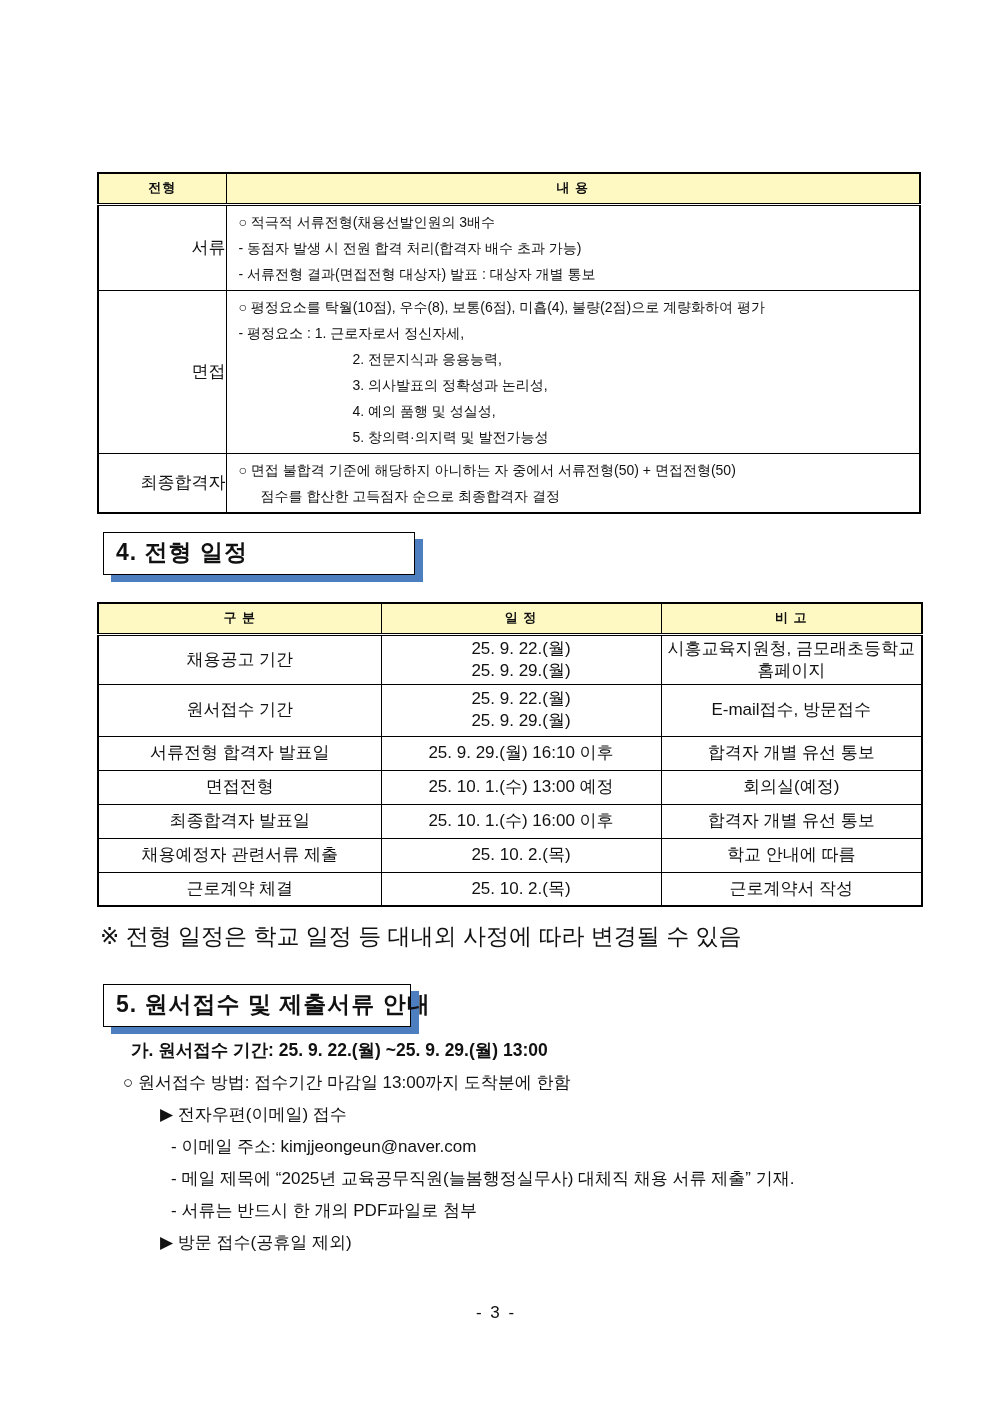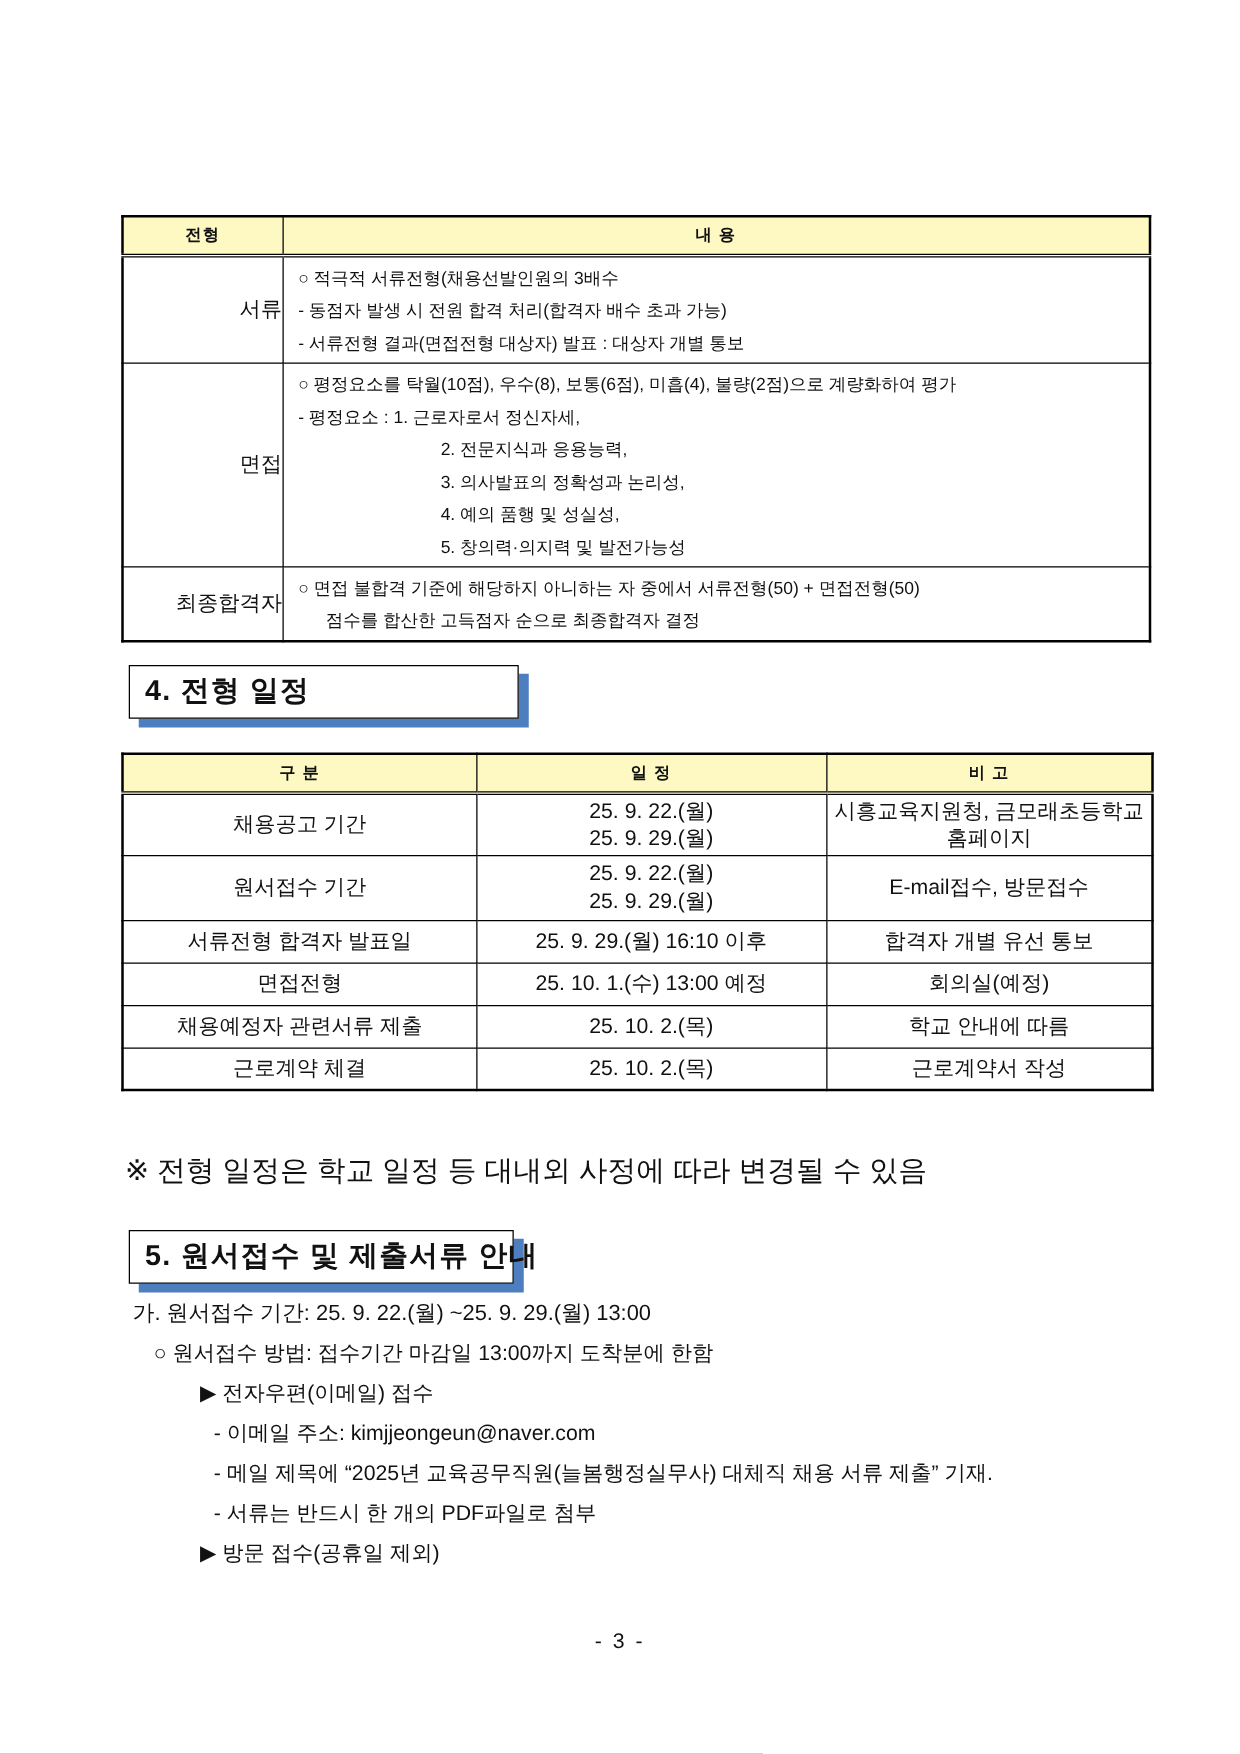--- a/index.html
+++ b/index.html
@@ -47,21 +47,21 @@
   }
   #sec4-box { left:103px; top:511px; width:312px;margin-top:21px; }
   #sec5-box { left:103px; top:984px; width:308px; }
 
   
   #schedule-note { position:absolute; left:100px; top:921px; font-size:23px;text-align:right; }
 
   
   #apply-list { position:absolute; left:97px; top:1040px; width:820px; font-size:17px; }
   #apply-list .item { line-height:21px; margin-bottom:11px; }
-  .lv0 { margin-left:9px; font-weight:normal; font-size:17.5px; }
+  .lv0 { margin-left:34px; font-weight:bold; font-size:17.5px; }
   .lv1 { margin-left:26px; }
   .lv2 { margin-left:63px; }
   .lv3 { margin-left:74px; }
   .gap-top { margin-top:4px; }
 
   
   #page-footer { position:absolute; left:0; top:1303px; width:100%; text-align:center; font-size:17px; letter-spacing:2px; }
 </style>
 </head>
 <body>
@@ -138,20 +138,25 @@
       <td>서류전형 합격자 발표일</td>
       <td>25. 9. 29.(월) 16:10 이후</td>
       <td>합격자 개별 유선 통보</td>
     </tr>
     <tr class="h34">
       <td>면접전형</td>
       <td>25. 10. 1.(수) 13:00 예정</td>
       <td>회의실(예정)</td>
     </tr>
     <tr class="h34">
+      <td>최종합격자 발표일</td>
+      <td>25. 10. 1.(수) 16:00 이후</td>
+      <td>합격자 개별 유선 통보</td>
+    </tr>
+    <tr class="h34">
       <td>채용예정자 관련서류 제출</td>
       <td>25. 10. 2.(목)</td>
       <td>학교 안내에 따름</td>
     </tr>
     <tr class="h34">
       <td>근로계약 체결</td>
       <td>25. 10. 2.(목)</td>
       <td>근로계약서 작성</td>
     </tr>
   </tbody>

